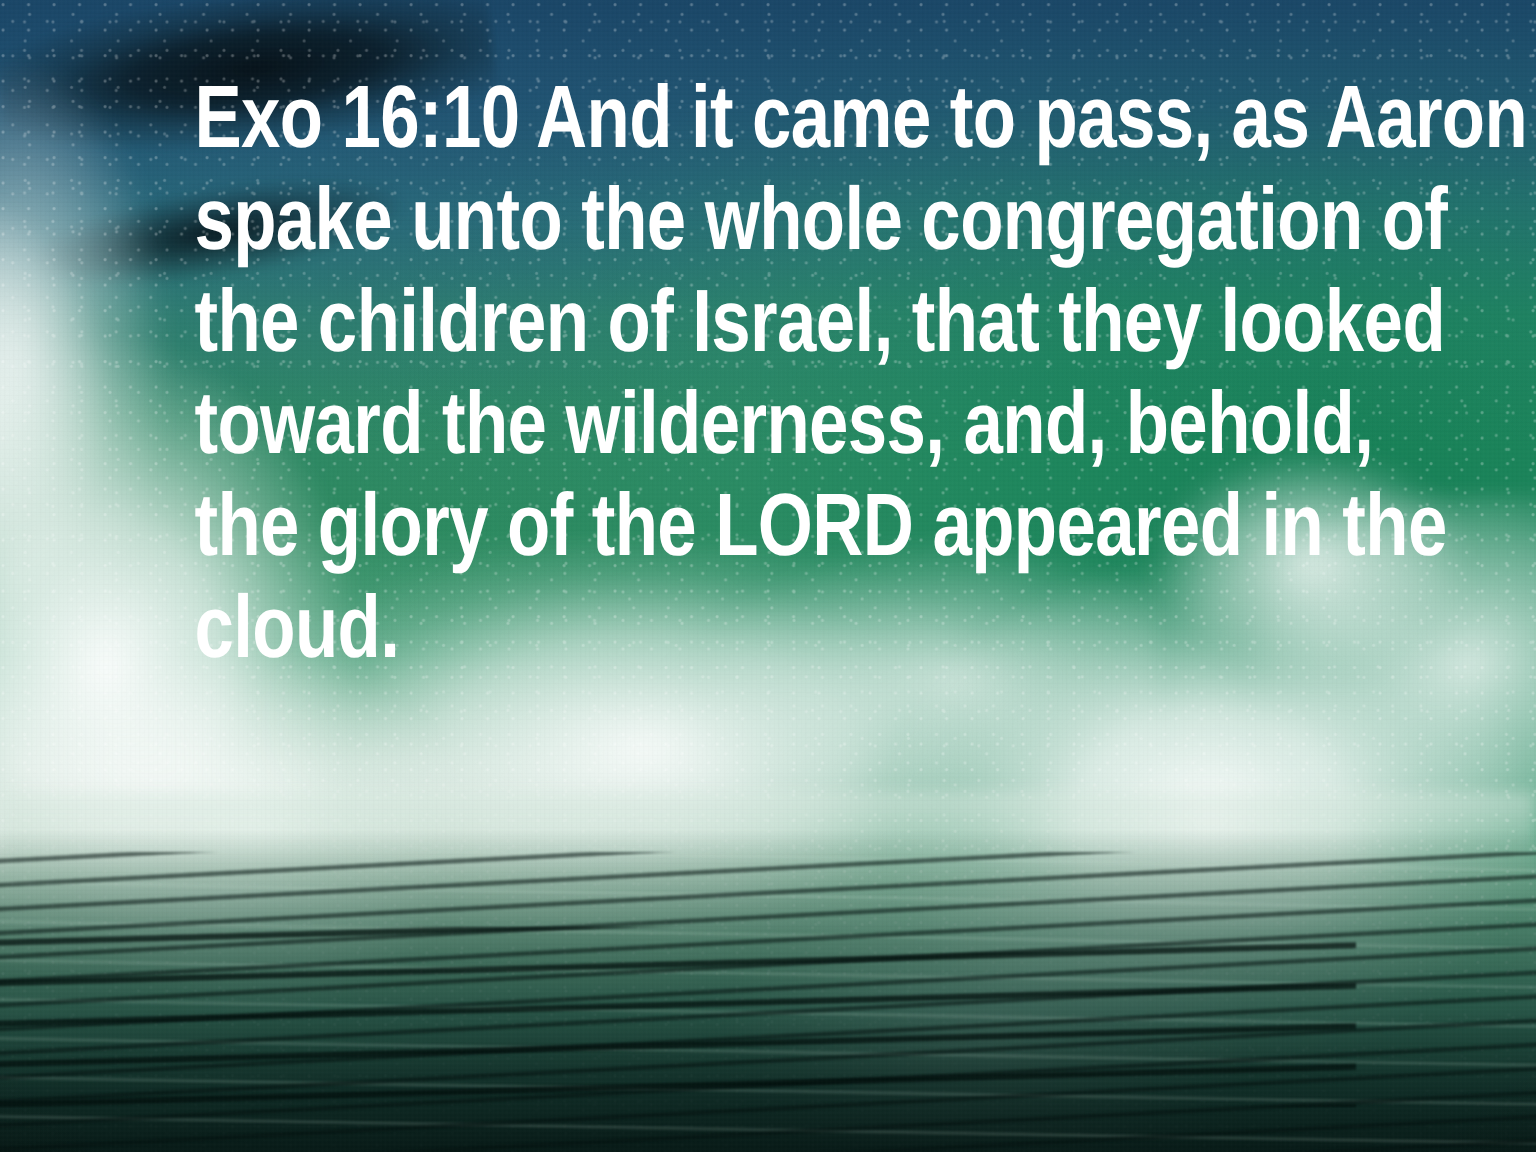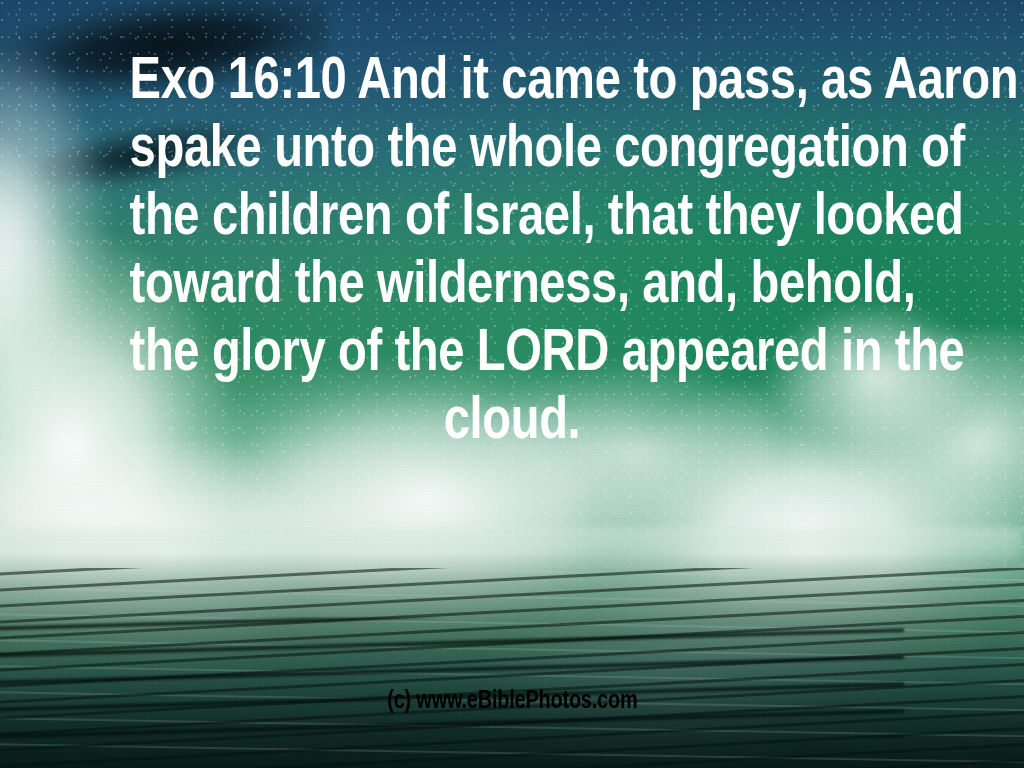--- a/index.html
+++ b/index.html
@@ -225,21 +225,20 @@
     background: radial-gradient(ellipse 120% 110% at 50% 45%,
       rgba(0,0,0,0) 58%, rgba(0,0,0,0.14) 86%, rgba(0,0,0,0.26) 100%);
   }
 
   
   #verse-overlay {
     position: absolute;
     left: 0; right: 0;
     top: 44px;
     padding: 0 34px;
-    text-align: center;
     z-index: 40;
   }
   .verse-line {
     display: block;
     color: #ffffff;
     font-family: "Liberation Sans Narrow", "Liberation Sans", sans-serif;
     font-weight: bold;
     font-size: 59px;
     line-height: 68px;
     letter-spacing: -0.5px;
@@ -300,17 +299,14 @@
 
   <div id="verse-overlay">
     <span class="verse-line">Exo 16:10 And it came to pass, as Aaron</span>
     <span class="verse-line">spake unto the whole congregation of</span>
     <span class="verse-line">the children of Israel, that they looked</span>
     <span class="verse-line">toward the wilderness, and, behold,</span>
     <span class="verse-line">the glory of the LORD appeared in the</span>
     <span class="verse-line">cloud.</span>
   </div>
 
-  <div id="copyright">
-    <span>(c) www.eBiblePhotos.com</span>
-  </div>
 
 </div>
 
 </body></html>

